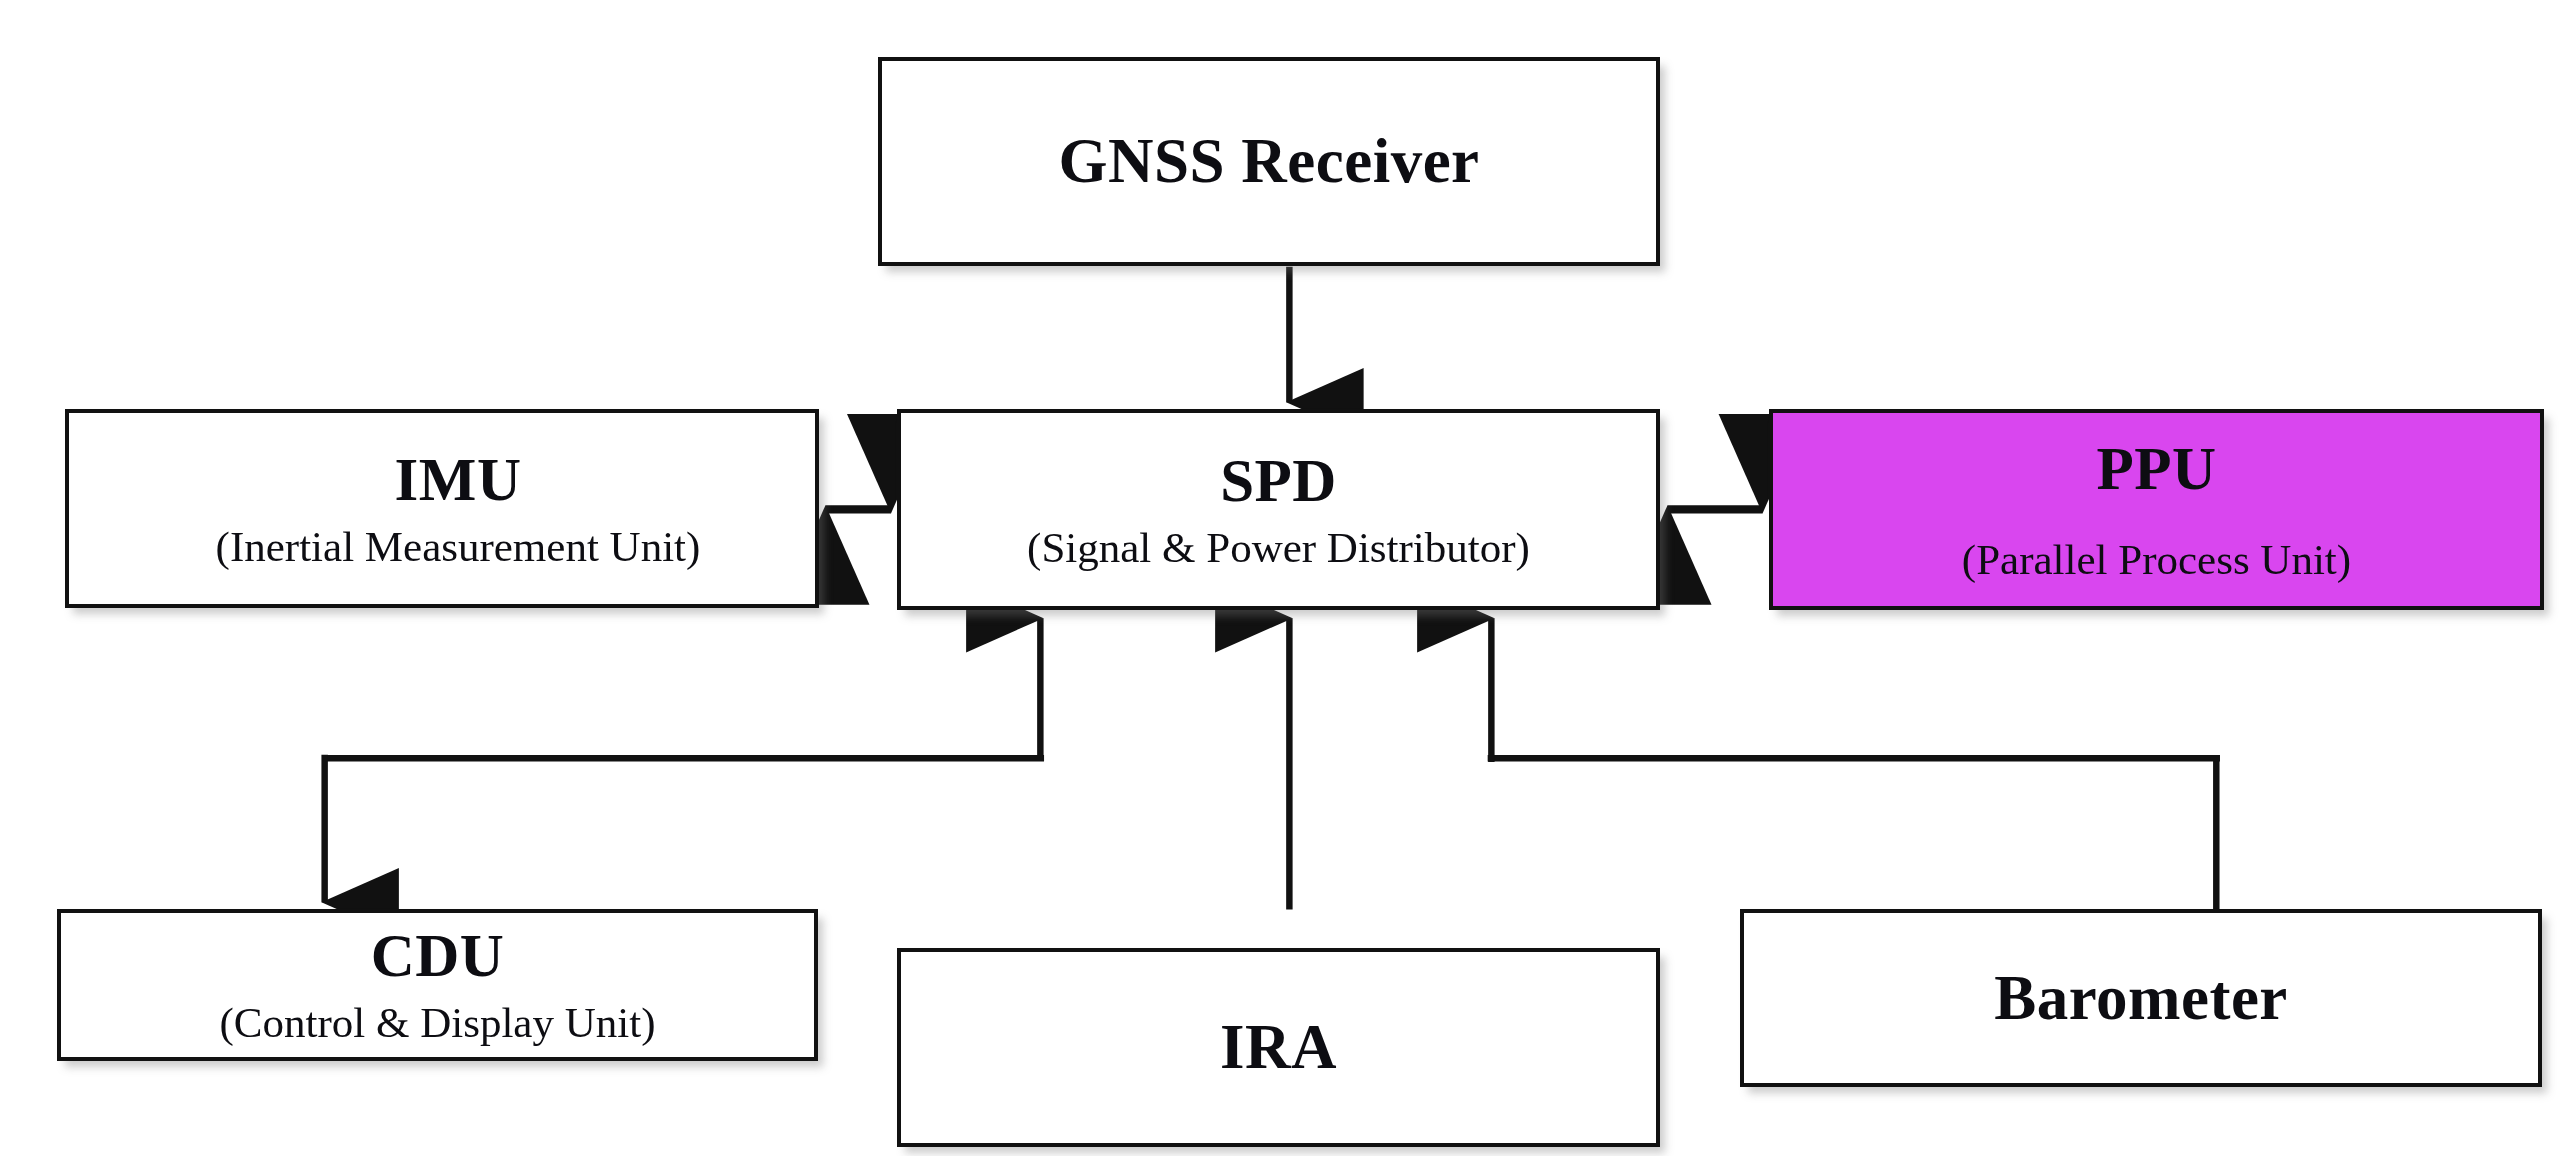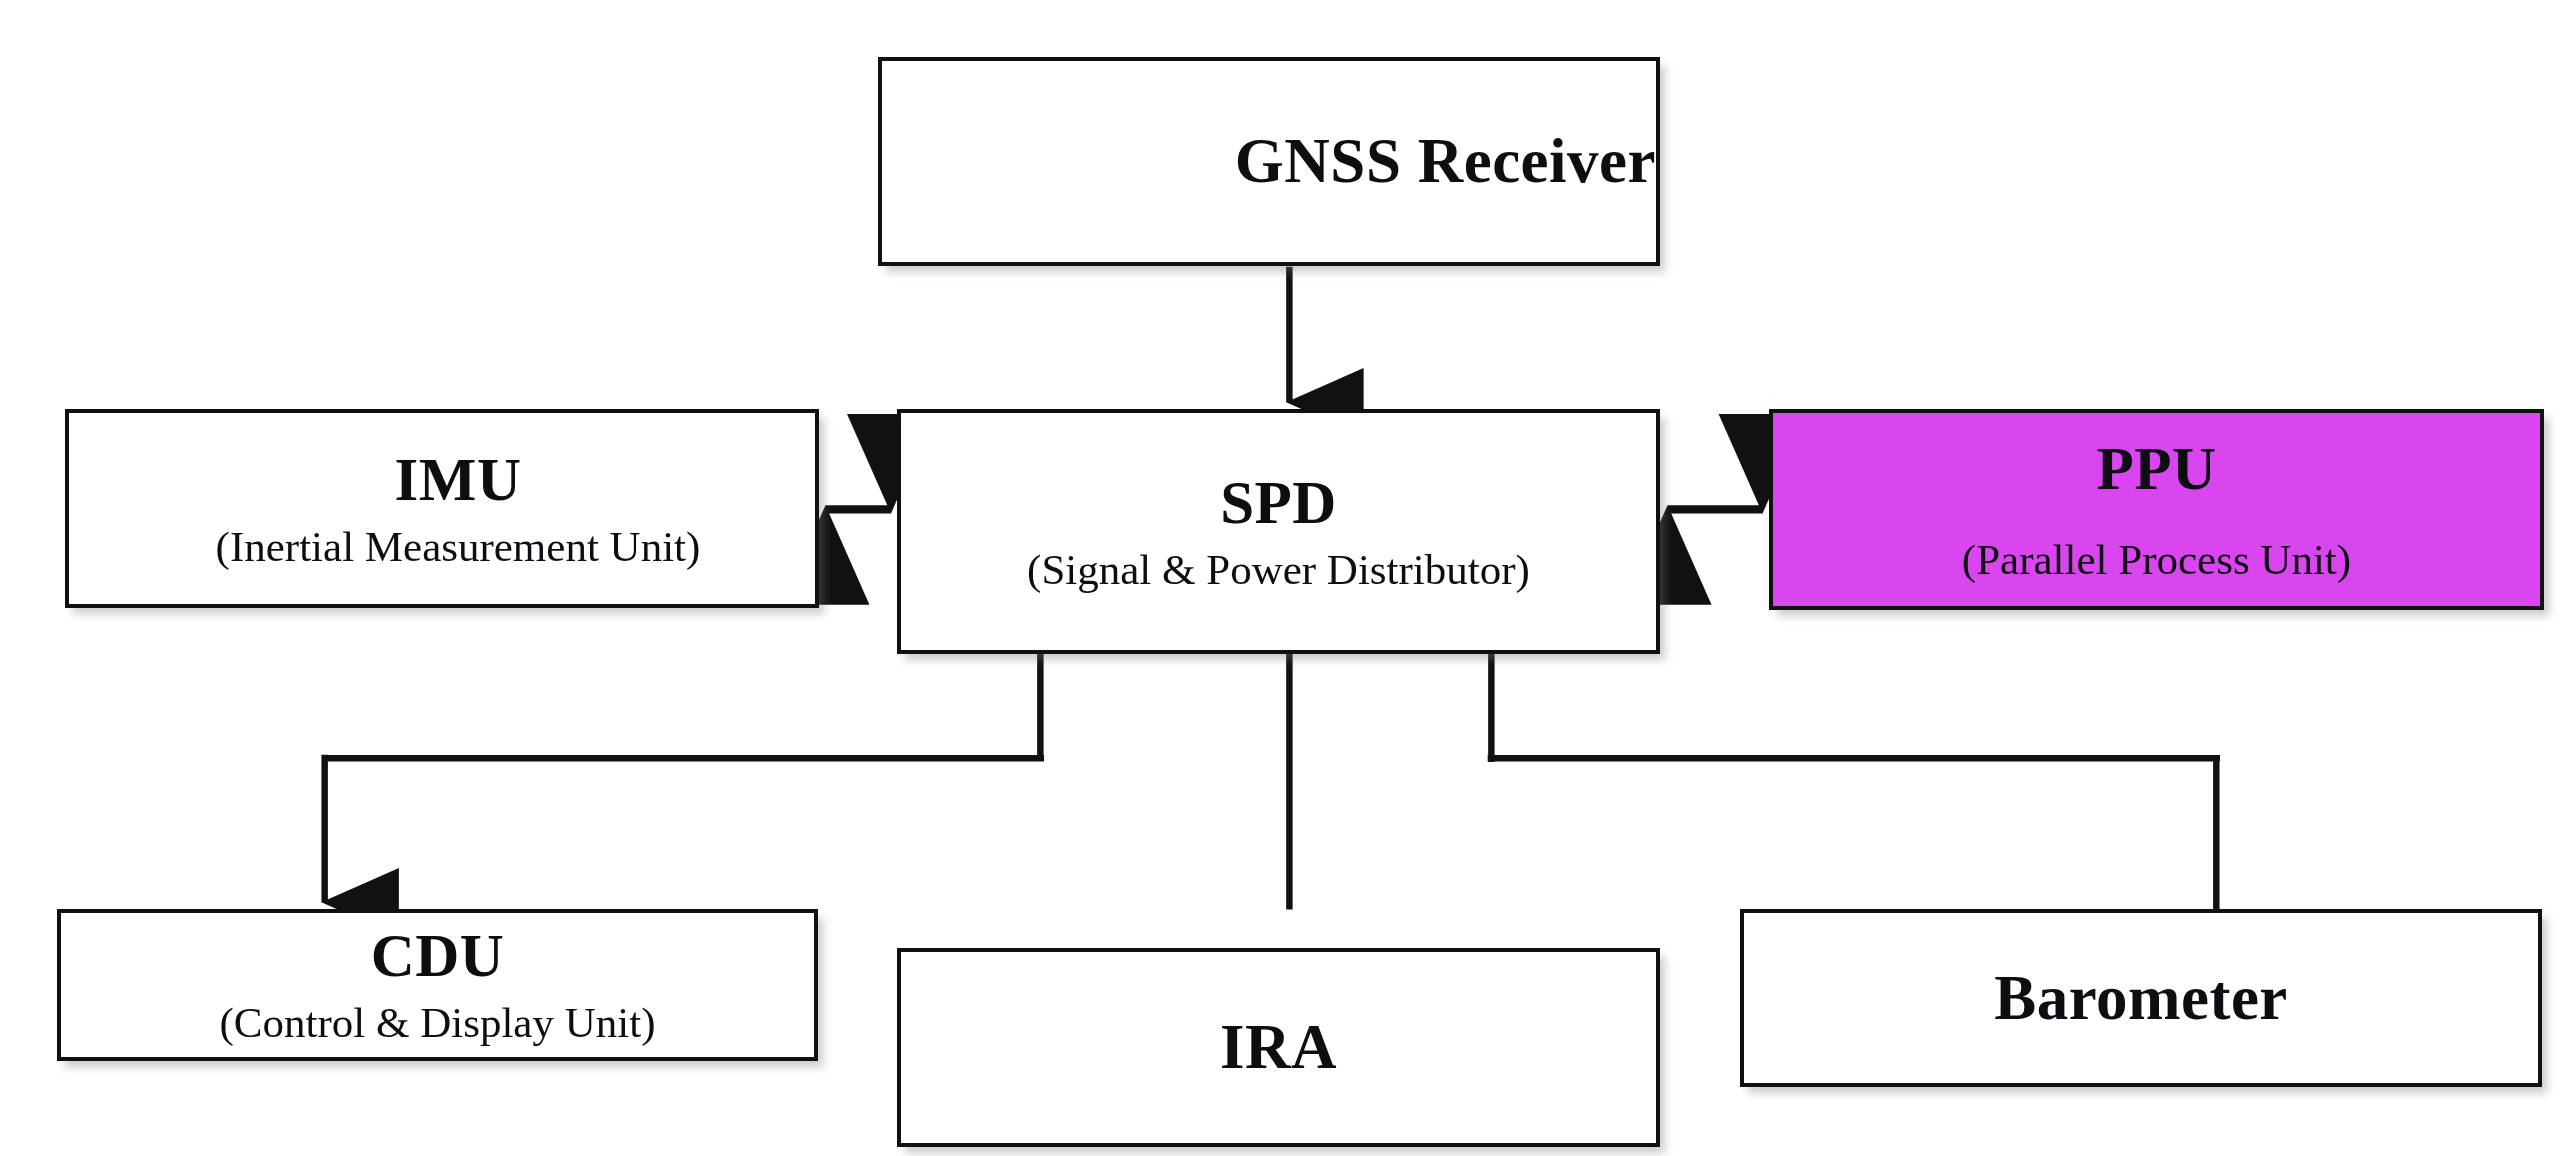--- a/index.html
+++ b/index.html
@@ -58,23 +58,23 @@
   }
   .block.single .title {
     font-size: 63px;
   }
   .block.highlight {
     background: #d946ef;
     gap: 24px;
   }
 
   
-  #blk-gnss      { left: 878px;  top: 57px;   width: 782px;  height: 209px; align-items: flex-end; }
+  #blk-gnss      { left: 878px;  top: 57px;   width: 782px;  height: 209px; }
   #blk-imu       { left: 65px;   top: 409px;  width: 754px;  height: 199px; padding-left: 32px; }
-  #blk-spd       { left: 897px;  top: 409px;  width: 763px;  height: 245px; text-align: center; }
+  #blk-spd       { left: 897px;  top: 409px;  width: 763px;  height: 201px; text-align: center; }
   #blk-ppu       { left: 1769px; top: 409px;  width: 775px;  height: 201px; }
   #blk-cdu       { left: 57px;   top: 909px;  width: 761px;  height: 152px; }
   #blk-ira       { left: 897px;  top: 948px;  width: 763px;  height: 199px; }
   #blk-barometer { left: 1740px; top: 909px;  width: 802px;  height: 178px; }
 </style>
 </head>
 <body>
 
 <div id="canvas">
 

